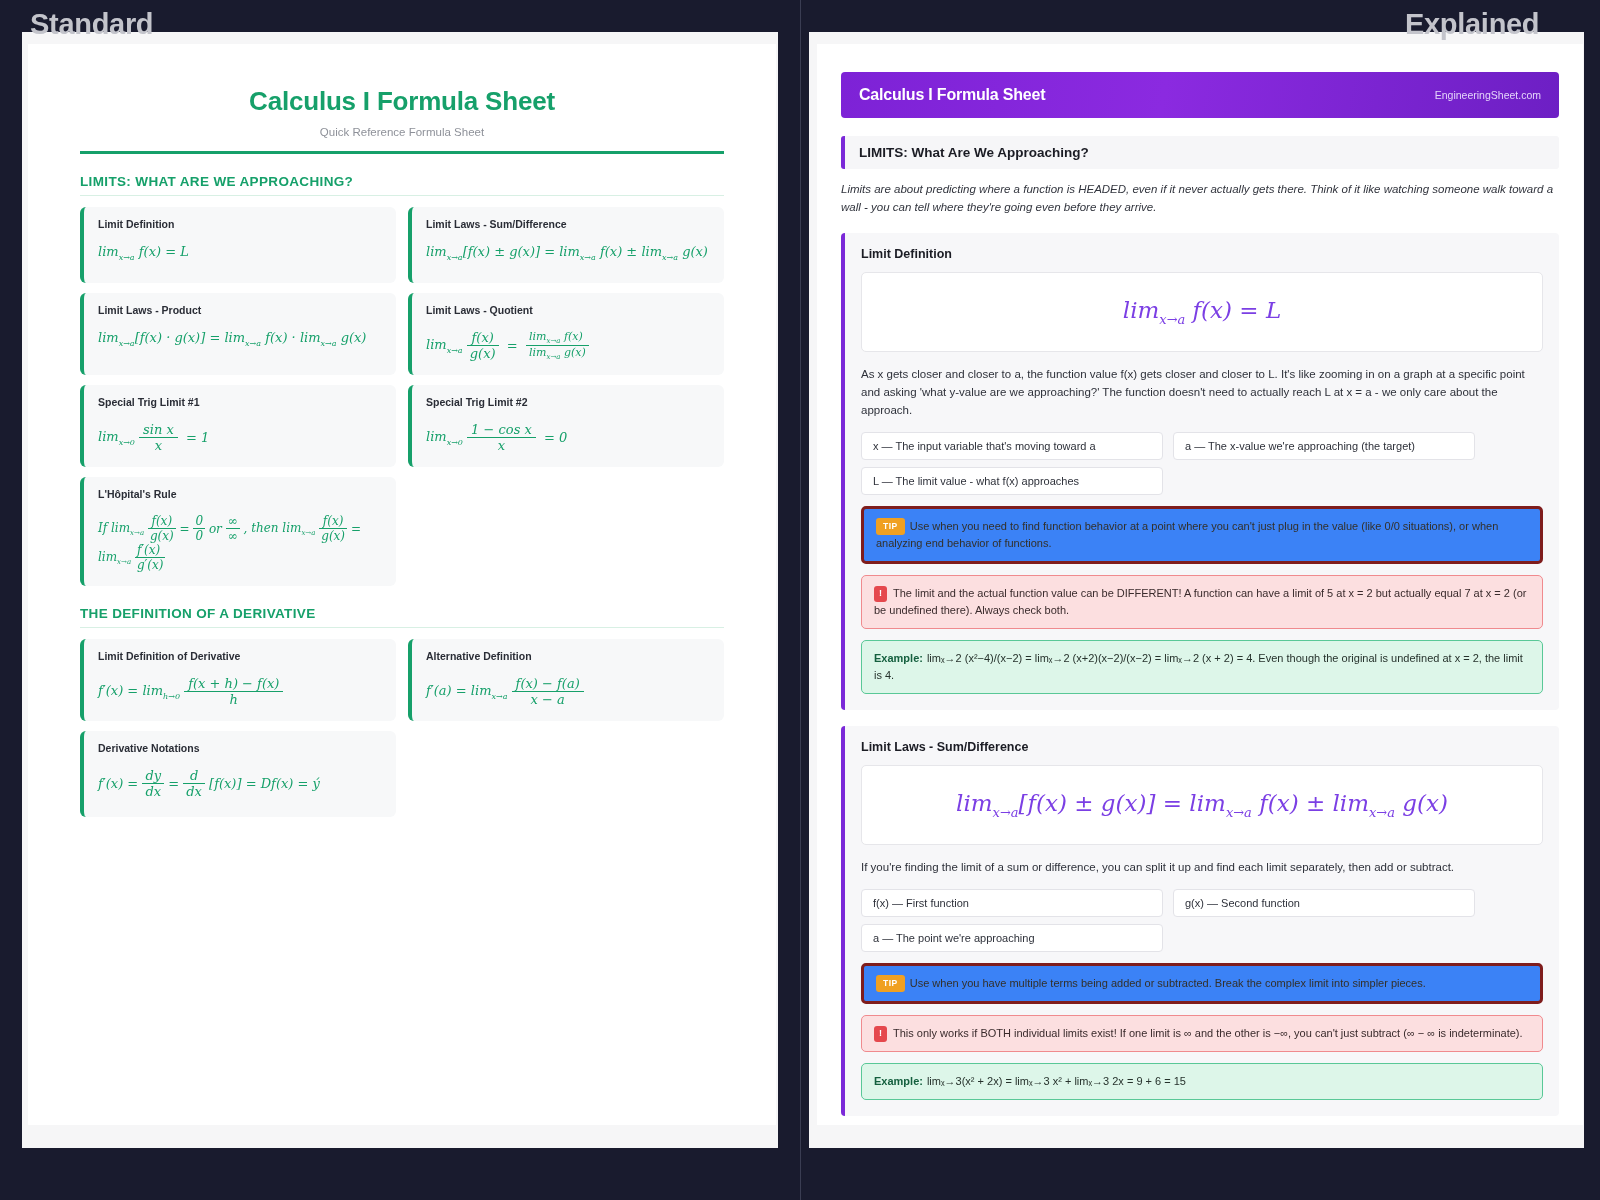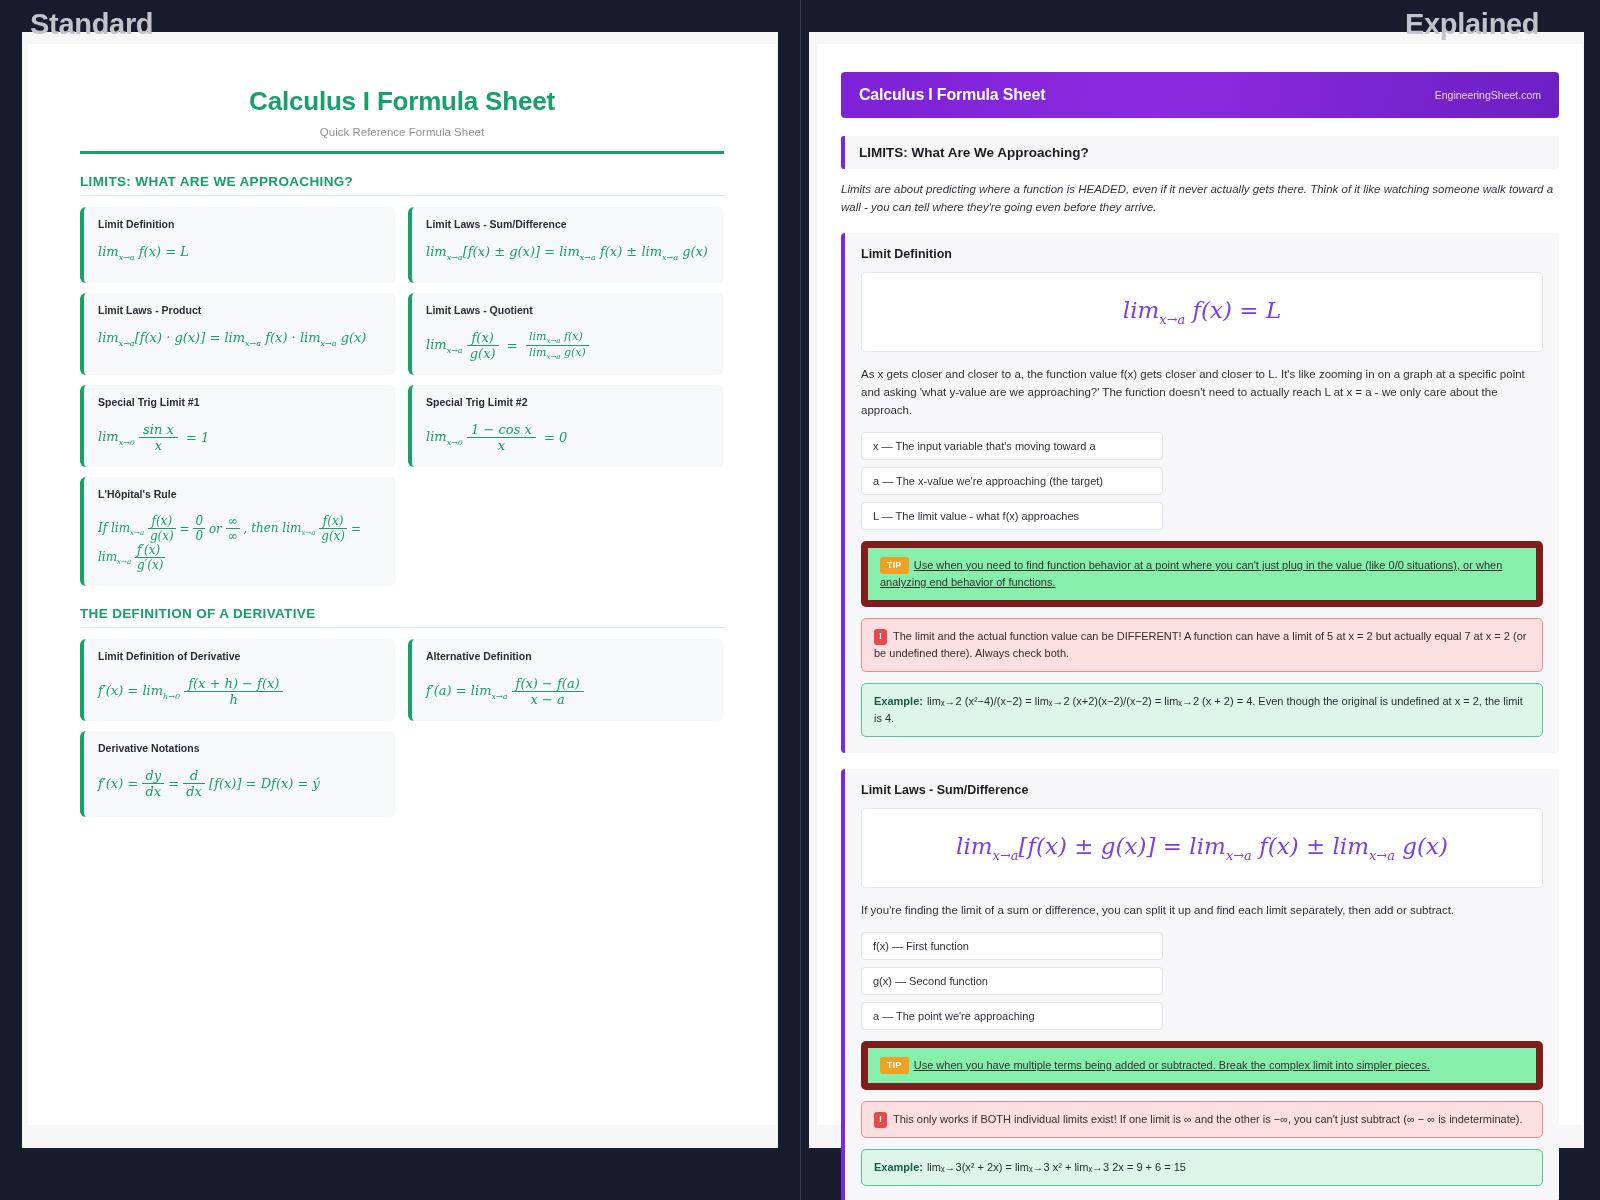--- a/index.html
+++ b/index.html
@@ -102,29 +102,29 @@
     margin-top: 11px; background: #ffffff;
     border: 1px solid #e6e6ea; border-radius: 5px;
     min-height: 80px; display: flex; align-items: center; justify-content: center;
     color: #7b3fe4; font-family: "DejaVu Serif", serif;
     font-size: 23px; font-style: italic;
   }
   .rcard-desc {
     margin-top: 13px; font-size: 11.5px; color: #2e313a; line-height: 1.6;
   }
 
-  .chips { display: flex; flex-wrap: wrap; gap: 7px 10px; margin-top: 12px; flex-direction: column; }
+  .chips { display: flex; flex-wrap: wrap; gap: 7px 10px; margin-top: 12px; }
   .chip {
     width: 302px; background: #ffffff; border: 1px solid #e3e3e8;
     border-radius: 4px; padding: 7px 11px;
     font-size: 11px; color: #2e313a;
   }
 
   .callout { margin-top: 11px; border-radius: 5px; padding: 9px 12px; font-size: 11px; line-height: 1.55; }
-  .callout-tip  { background: #86efac; border: 7px solid #7f1d1d; color: #33302a; text-decoration: underline; }
+  .callout-tip  { background: #3b82f6; border: 3px solid #7f1d1d; color: #33302a; }
   .callout-warn { background: #fcdfe0; border: 1px solid #f08a8e; color: #3a2b2c; }
   .callout-ex   { background: #ddf6e9; border: 1px solid #59c897; color: #26322c; }
 
   .badge-tip {
     display: inline-block; background: #f0a022; color: #ffffff;
     font-size: 8.5px; font-weight: bold; letter-spacing: 0.5px;
     border-radius: 3px; padding: 2px 7px; vertical-align: 1px; margin-right: 5px;
   }
   .badge-warn {
     display: inline-block; background: #e5484d; color: #ffffff;

